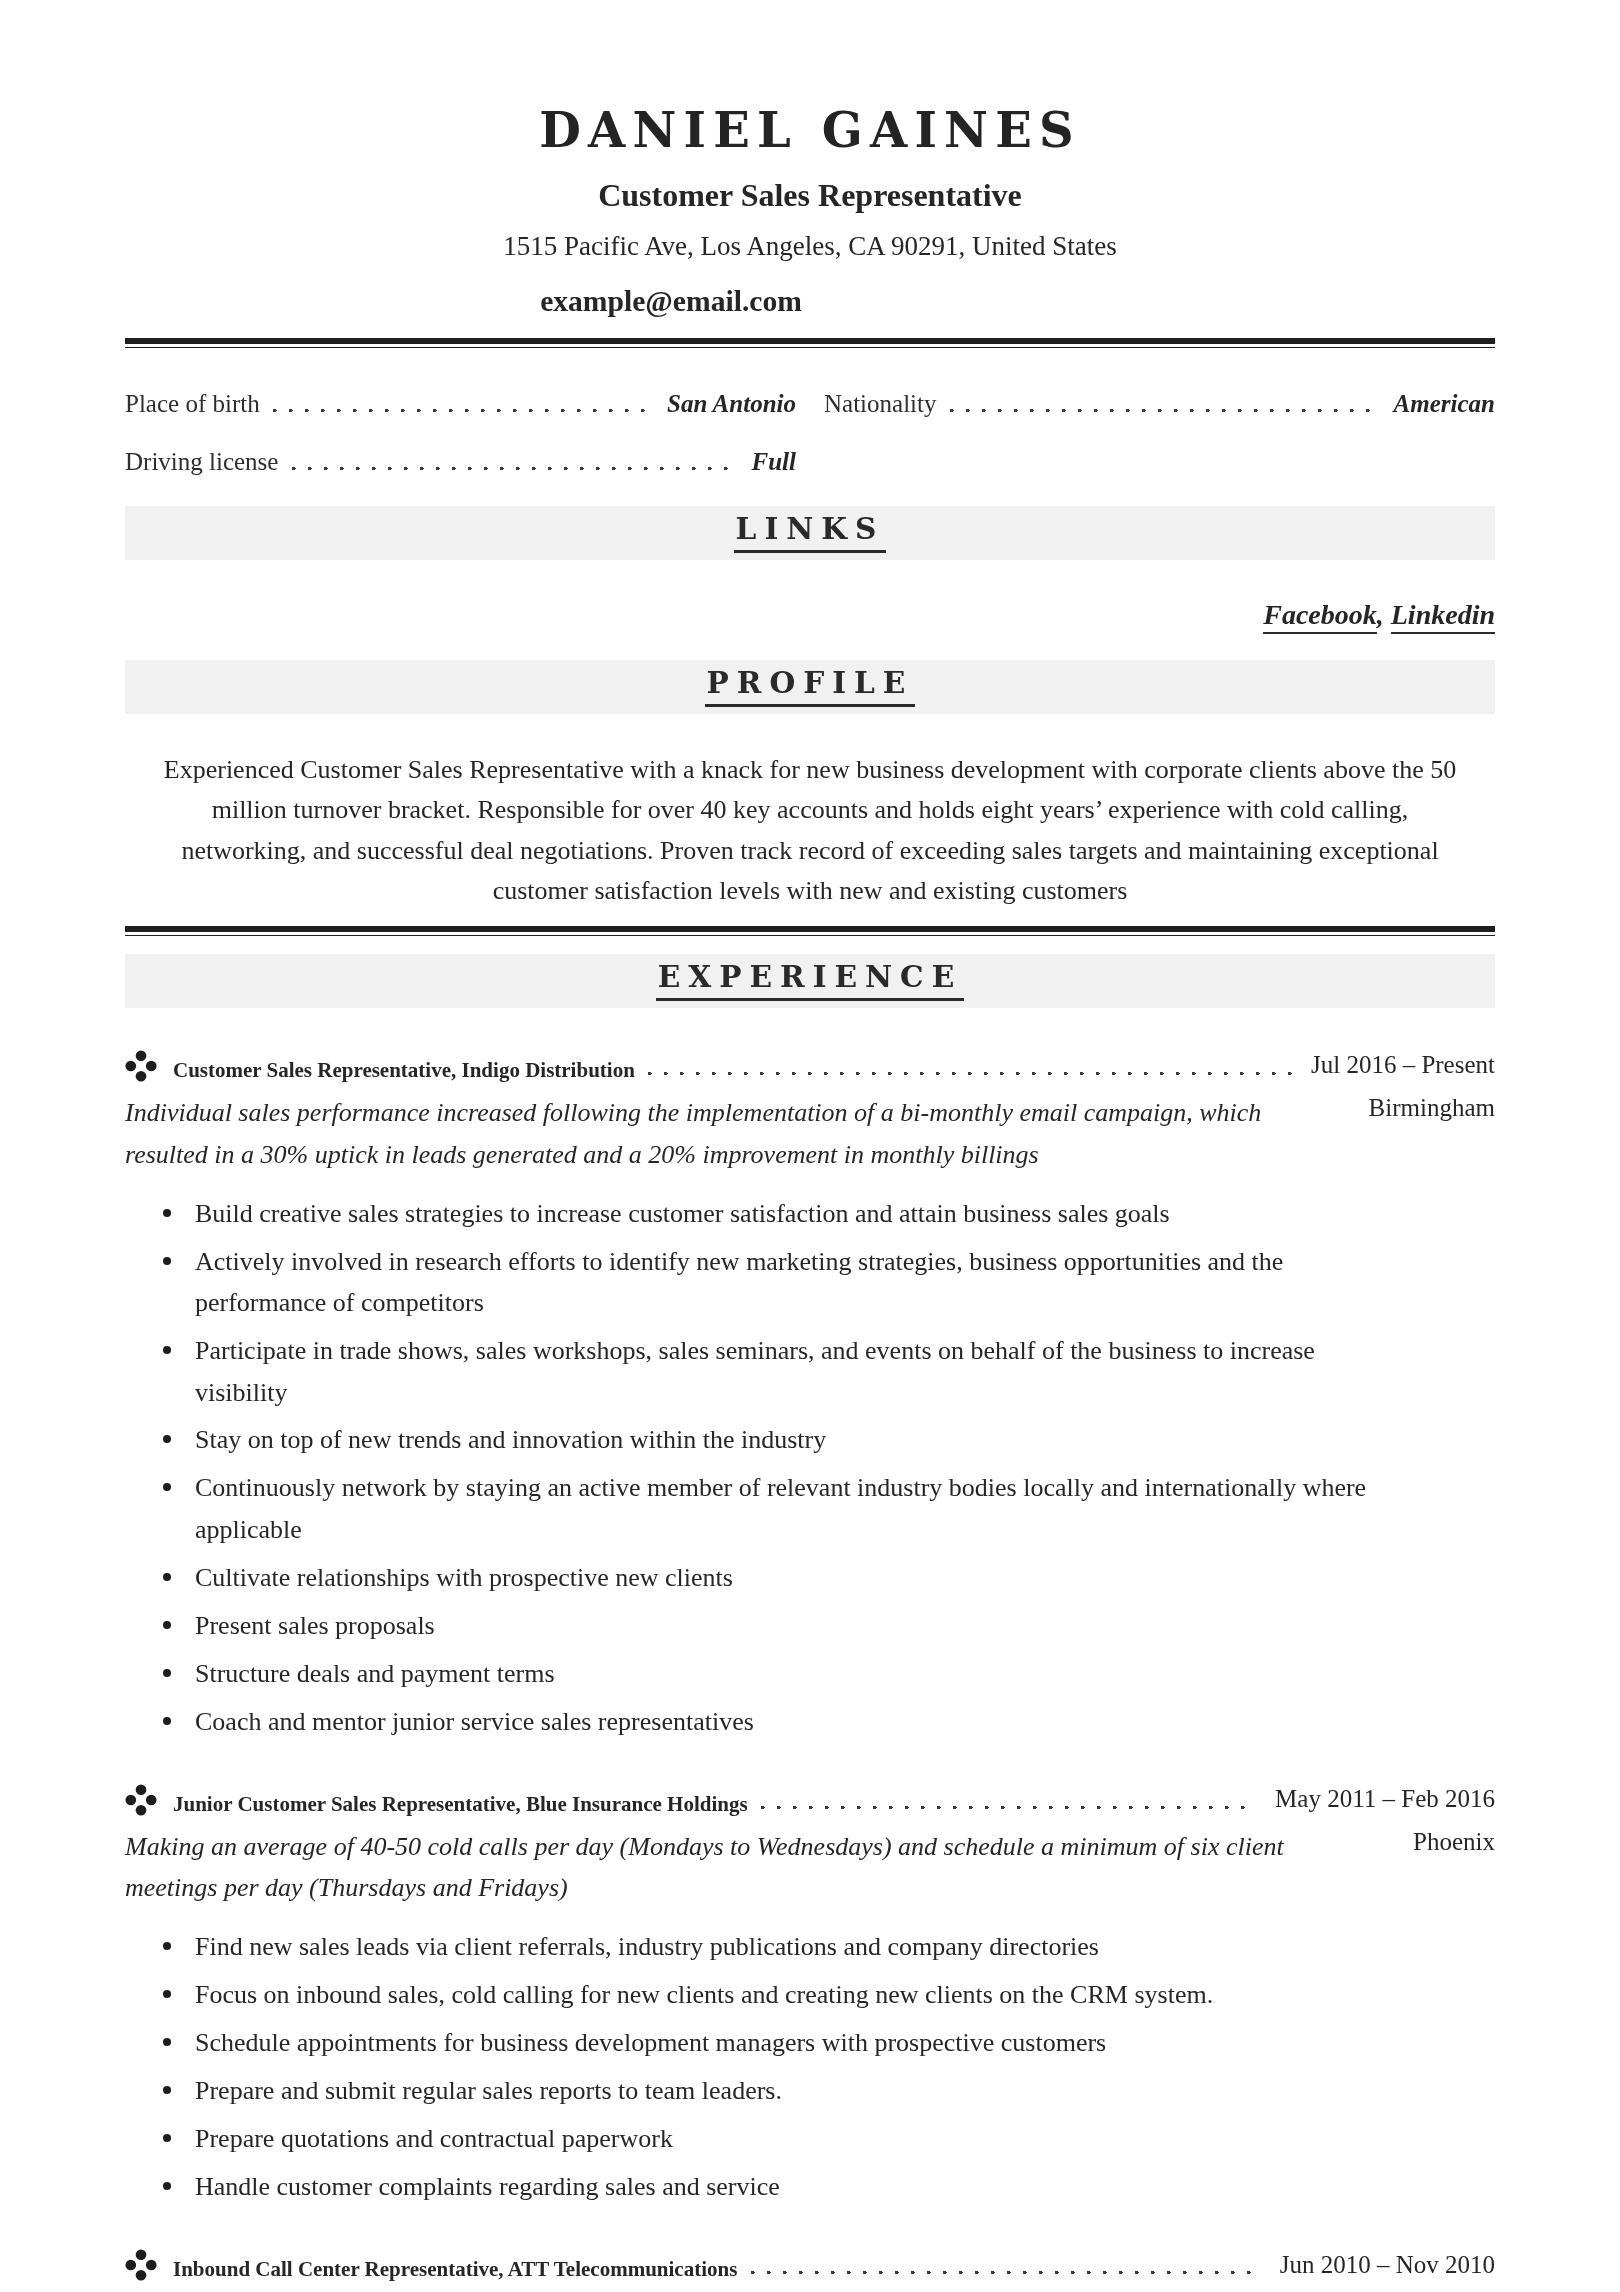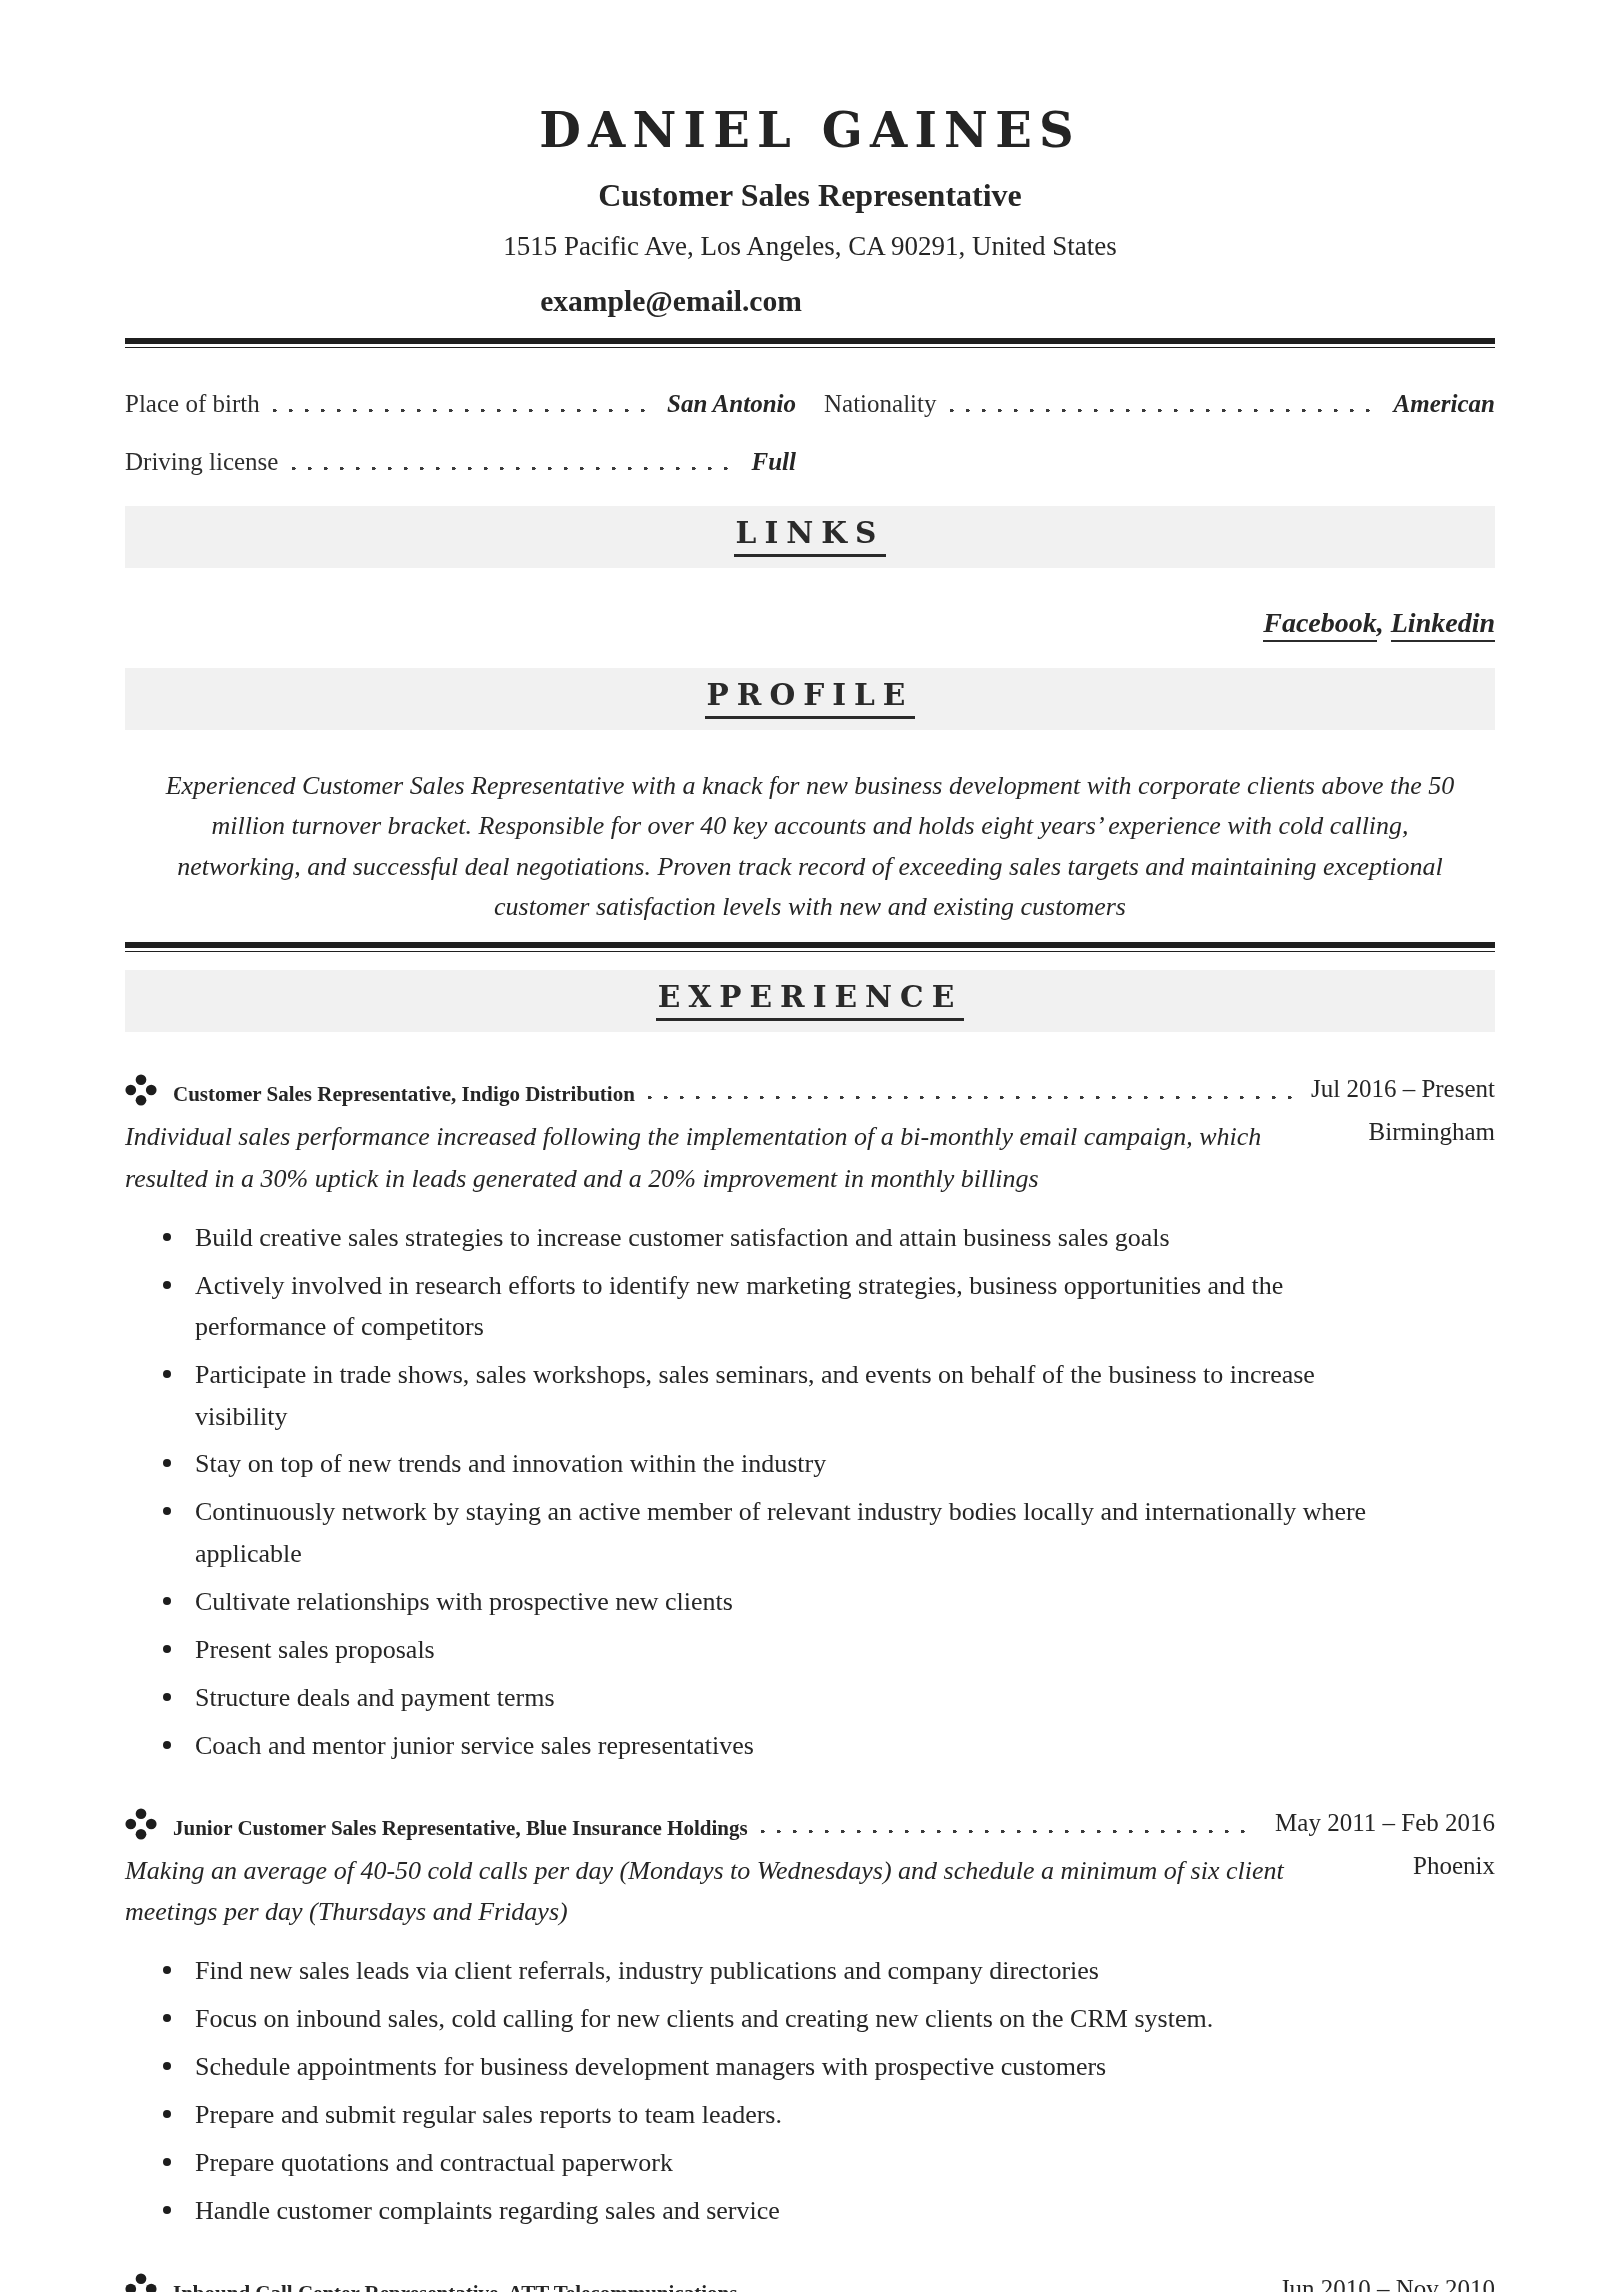--- a/index.html
+++ b/index.html
@@ -48,38 +48,38 @@
   .dvalue{white-space:nowrap;font-weight:700;font-style:italic;line-height:1.2;}
 
   .leader{
     flex:1 1 auto;height:5.4px;margin:0 12.5px 5.4px 12.5px;
     background-image:radial-gradient(circle 2.1px at 2.7px 2.7px,#3b3b3b 98%,rgba(0,0,0,0) 100%);
     background-size:16px 5.4px;background-repeat:repeat-x;
   }
 
   
   .band{
-    margin-top:29px;height:62px;background:#f1f1f1;
+    margin-top:29px;height:54px;background:#f1f1f1;
     display:flex;align-items:center;justify-content:center;
   }
   .band-title{
     font-family:"DejaVu Serif",serif;
     font-size:29.6px;font-weight:700;letter-spacing:8px;
     color:#2a2a2a;border-bottom:3.6px solid #2a2a2a;
     padding:0 1.8px 6.3px 1.8px;line-height:1;
   }
 
   
   .links-line{margin:39px 0 0 0;text-align:right;font-size:28px;font-weight:700;font-style:italic;}
   .links-line a{color:inherit;text-decoration:none;border-bottom:2.7px solid #2b2b2b;padding-bottom:1.8px;cursor:pointer;}
 
   
   .profile-text{
     margin:36px auto 0 auto;max-width:1325px;
-    text-align:center;font-style:italic;
+    text-align:center;
     font-size:26px;line-height:1.55;
   }
   .rule-double.after-profile{margin-top:14.3px;}
 
   
   .band.experience{margin-top:18px;}
   .job{margin-top:41px;}
   .job-head{display:flex;align-items:flex-end;}
   .job-icon{width:32px;height:32px;flex:0 0 auto;margin:0 16px 0 0;}
   .job-name{font-size:21px;font-weight:700;line-height:1.1;margin:0;white-space:nowrap;}

